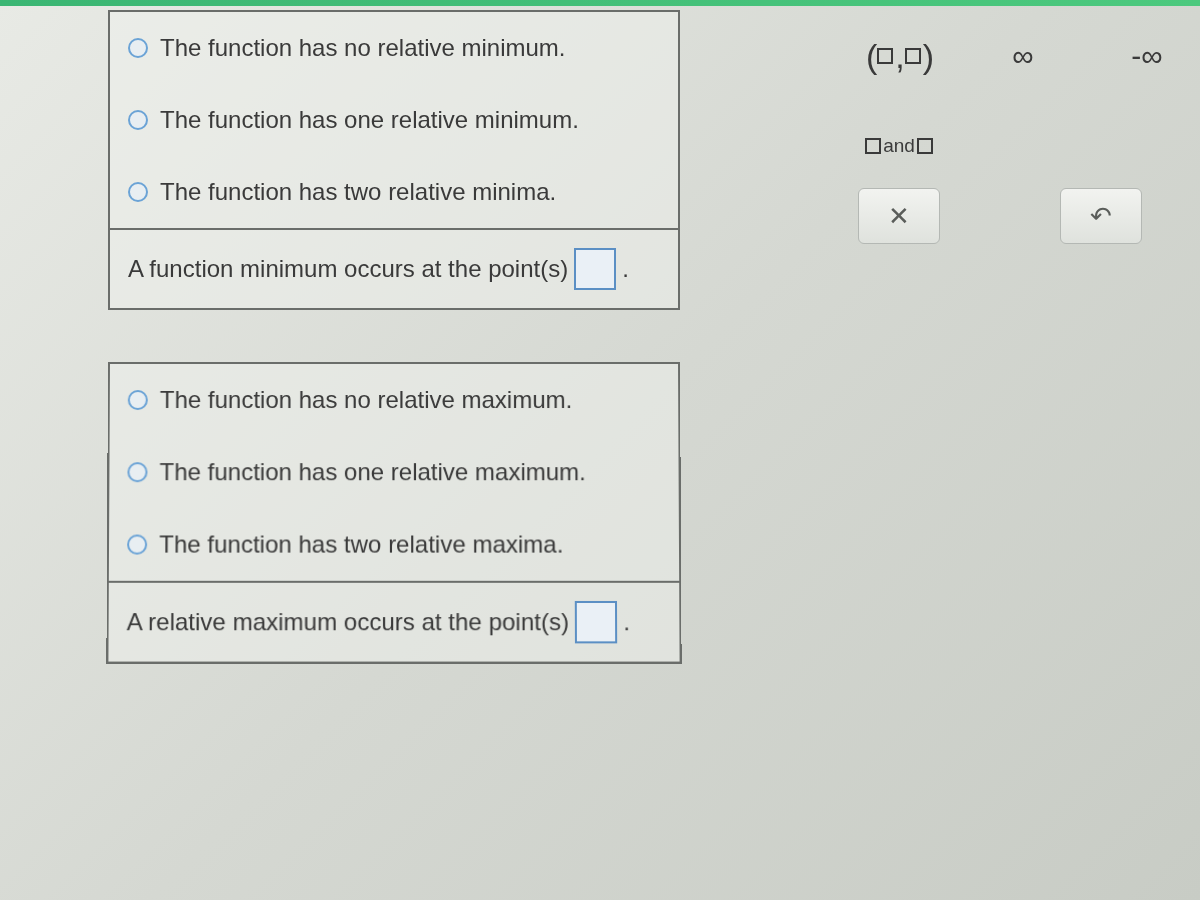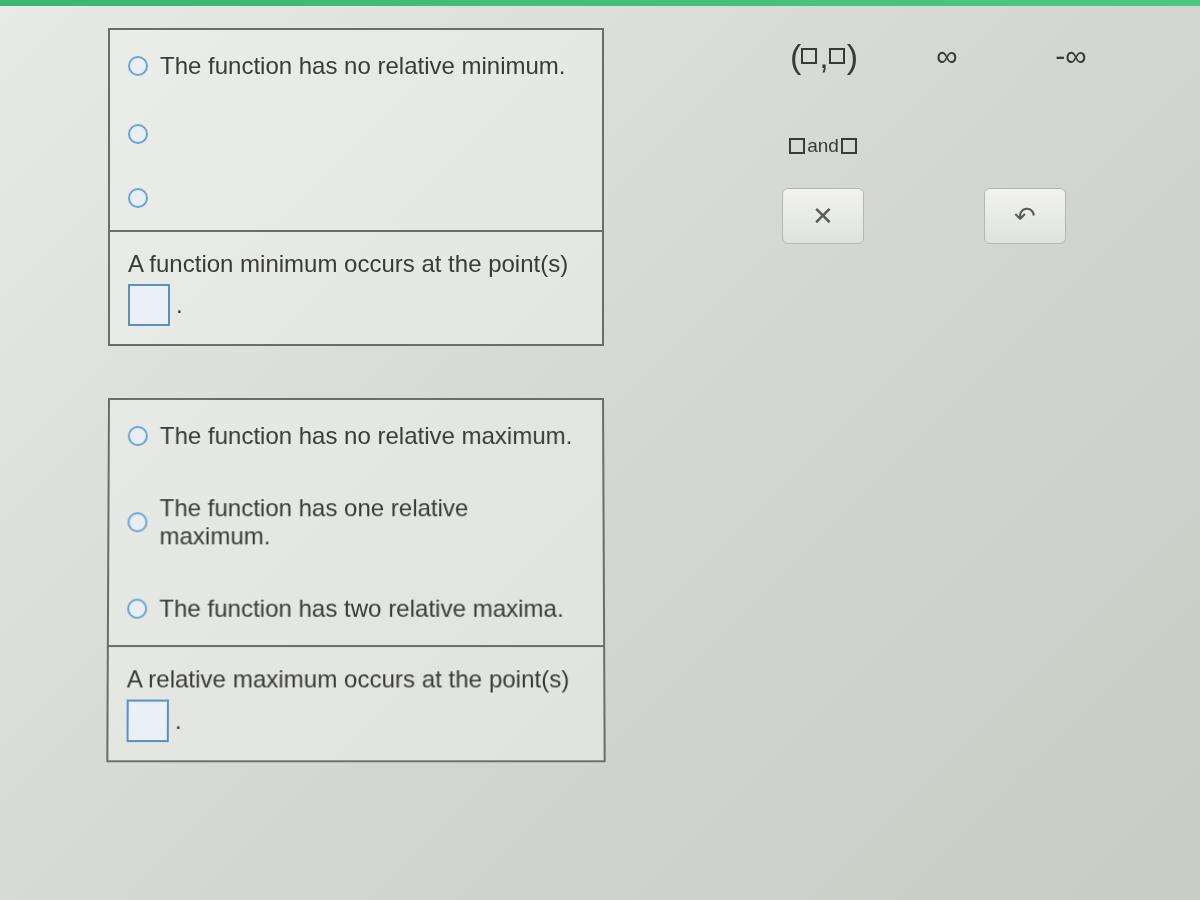--- a/index.html
+++ b/index.html
@@ -19,23 +19,23 @@
       height: 6px;
       background: linear-gradient(90deg, #3bb673, #4cc97e);
       width: 100%;
     }
     .content-wrapper {
       display: flex;
       padding: 0;
       height: calc(100% - 6px);
     }
     .left-column {
-      width: 604px;
+      width: 680px;
       padding-left: 108px;
-      padding-top: 22px;
+      padding-top: 4px;
     }
     .question-group {
       border: 2px solid #6a6d6a;
       background: rgba(240, 242, 238, 0.5);
       margin-bottom: 52px;
     }
     .option-row {
       padding: 22px 18px;
       display: flex;
       align-items: center;
@@ -139,23 +139,25 @@
 
   <div class="left-column">
 
     <div class="question-group">
       <div class="option-row">
         <span class="radio-circle"></span>
         <span>The function has no relative minimum.</span>
       </div>
       <div class="option-row">
         <span class="radio-circle"></span>
-      </div>
-      <div class="option-row">
-        <span class="radio-circle"></span>
+        <span>The function has one relative minimum.</span>
+      </div>
+      <div class="option-row">
+        <span class="radio-circle"></span>
+        <span>The function has two relative minima.</span>
       </div>
       <div class="fill-row">
         <span>A function minimum occurs at the point(s)</span>
         <span class="answer-box"></span>
         <span>.</span>
       </div>
     </div>
 
     <div class="question-group group2">
       <div class="option-row">

